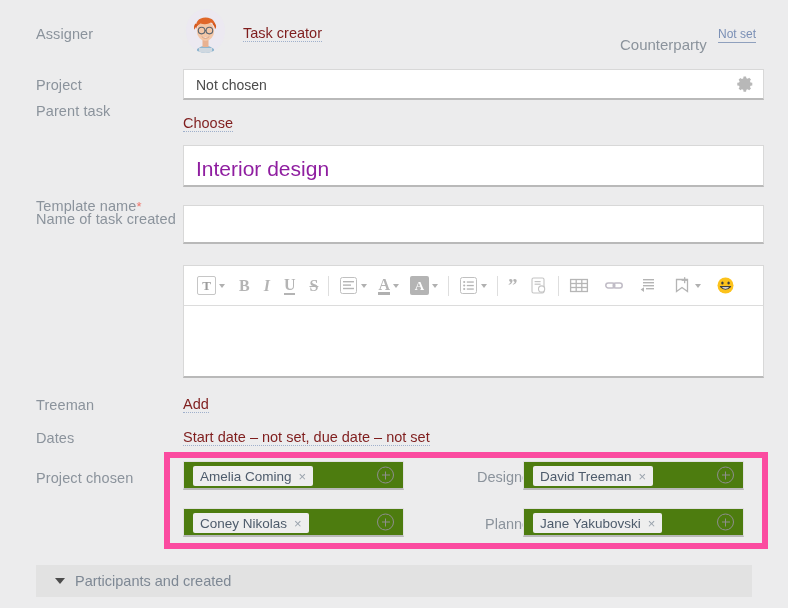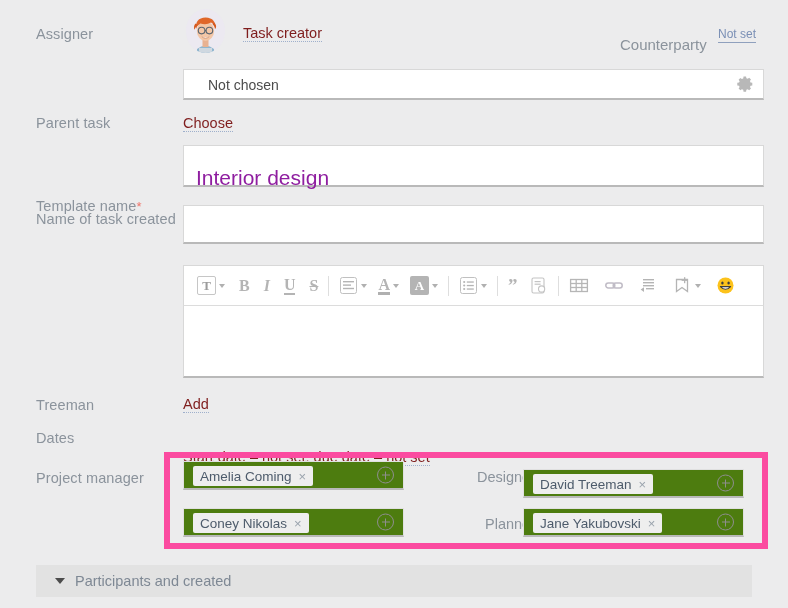--- a/index.html
+++ b/index.html
@@ -56,37 +56,37 @@
   
   .field {
     position: absolute;
     background: #fff;
     border: 1px solid #d8d8d8;
     border-bottom: 2px solid #b9b9b9;
   }
   .field-text {
     font-size: 14px;
     color: #4c4c4c;
-    padding: 0 24px;
+    padding: 0 12px;
     line-height: 30px;
     white-space: nowrap;
   }
 
   #project-field { left: 183px; top: 69px; width: 581px; height: 31px; }
   #gear-btn {
     position: absolute; right: 8px; top: 50%;
     transform: translateY(-50%);
     width: 18px; height: 18px; cursor: pointer;
   }
 
   #template-field { left: 183px; top: 145px; width: 581px; height: 42px; }
   #template-field .val {
     font-size: 21px;
     color: #8f1ea0;
-    padding: 12px 12px;
+    padding: 3px 12px;
     line-height: 40px;
     white-space: nowrap;
   }
 
   #taskname-field { left: 183px; top: 205px; width: 581px; height: 39px; }
 
   
   #editor-toolbar {
     position: absolute;
     left: 183px; top: 265px; width: 581px; height: 41px;
@@ -273,31 +273,32 @@
 
   <div style="position:absolute;left:243px;top:24px;">
     <span class="dots2">Task creator</span>
   </div>
 
   <div style="position:absolute;left:620px;top:36px;font-size:15px;color:#8b939c;">Counterparty</div>
   <div style="position:absolute;left:718px;top:24px;">
     <span class="solidlink">Not set</span>
   </div>
 
+  <div class="label" style="top:76px;">Project</div>
   <div class="field" id="project-field">
     <div class="field-text">Not chosen</div>
     <div id="gear-btn">
       <svg width="18" height="18" viewBox="0 0 18 18">
         <path fill="#b8b8b8" d="M9 5.9A3.1 3.1 0 1 0 9 12.1 3.1 3.1 0 0 0 9 5.9zm0 4.8A1.7 1.7 0 1 1 9 7.3a1.7 1.7 0 0 1 0 3.4z"></path>
         <path fill="#b8b8b8" d="M16 10.4v-2.8l-2-.34a5.2 5.2 0 0 0-.63-1.52l1.17-1.64-1.98-1.98-1.64 1.17a5.2 5.2 0 0 0-1.52-.63L9.06 0.8H6.26L5.92 2.8a5.2 5.2 0 0 0-1.52.63L2.76 2.26.78 4.24l1.17 1.64a5.2 5.2 0 0 0-.63 1.52l-2 .34v2.8l2 .34c.14.54.36 1.05.63 1.52l-1.17 1.64 1.98 1.98 1.64-1.17c.47.27.98.49 1.52.63l.34 2h2.8l.34-2c.54-.14 1.05-.36 1.52-.63l1.64 1.17 1.98-1.98-1.17-1.64c.27-.47.49-.98.63-1.52l2-.34z" transform="translate(0.9,0.9) scale(0.9)"></path>
       </svg>
     </div>
   </div>
 
-  <div class="label" style="top:114px;">Parent task</div>
+  <div class="label" style="top:102px;">Parent task</div>
   <div style="position:absolute;left:183px;top:114px;">
     <span class="dots2">Choose</span>
   </div>
 
   <div class="label" style="top:158px;margin-top:39px;"><span>Template name</span><span class="req">*</span></div>
   <div class="field" id="template-field">
     <div class="val">Interior design</div>
   </div>
 
   <div class="label" style="top:210px;"><span>Name of task created</span></div>
@@ -412,35 +413,35 @@
   <div id="editor-body">
     <div style="font-size:14px;color:#4c4c4c;padding:8px 12px;"></div>
   </div>
 
   <div class="label" style="top:396px;">Treeman</div>
   <div style="position:absolute;left:183px;top:395px;text-align:right;">
     <span class="dots2">Add</span>
   </div>
 
   <div class="label" style="top:429px;">Dates</div>
-  <div style="position:absolute;left:183px;top:448px;text-align:right;">
+  <div style="position:absolute;left:183px;top:428px;text-align:right;">
     <span class="dots2">Start date – not set, due date – not set</span>
   </div>
 
-  <div class="label" style="top:469px;">Project manager</div>
+  <div class="label" style="top:469px;">Project chosen</div>
   <div class="pfield" style="left:183px;top:461px;width:221px;">
     <div class="chip">
       <span>Amelia Coming</span>
       <span class="x">×</span>
     </div>
     <div class="plus"></div>
   </div>
 
   <div class="rlabel" style="left:445px;top:469px;">Designer</div>
-  <div class="pfield" style="left:523px;top:461px;width:221px;margin-top:8px;">
+  <div class="pfield" style="left:523px;top:461px;width:221px;">
     <div class="chip">
       <span>David Treeman</span>
       <span class="x">×</span>
     </div>
     <div class="plus"></div>
   </div>
 
   <div class="pfield" style="left:183px;top:508px;width:221px;">
     <div class="chip">
       <span>Coney Nikolas</span>

